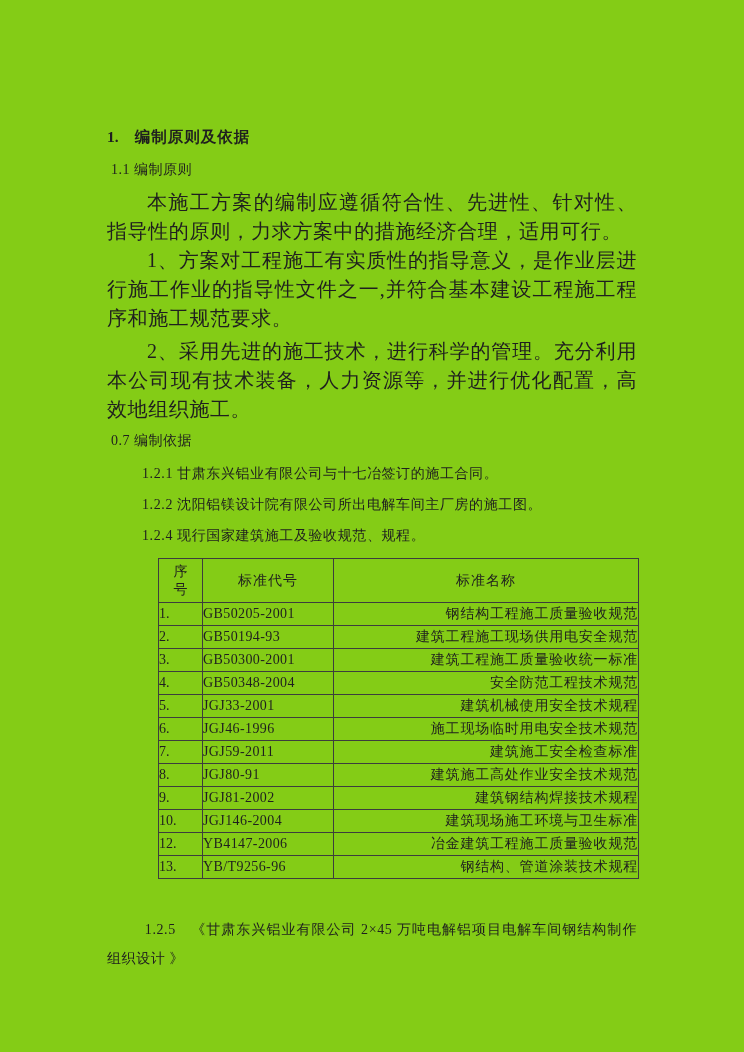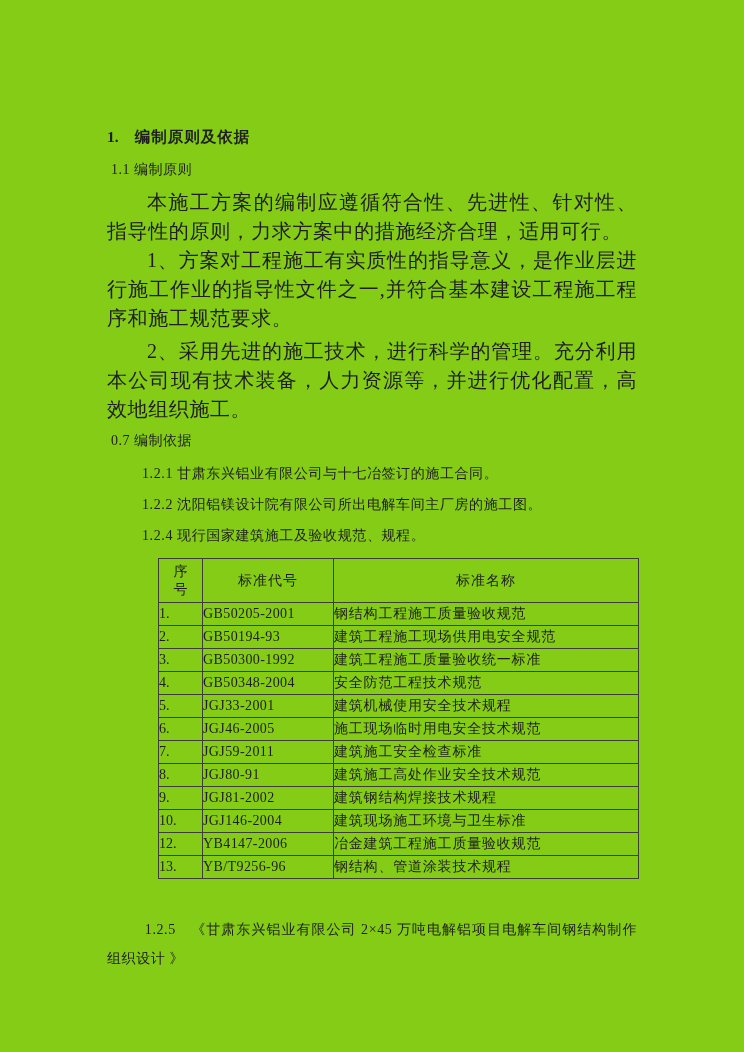--- a/index.html
+++ b/index.html
@@ -75,21 +75,21 @@
   th .vstack {
     display: inline-block;
     width: 1.15em;
     word-break: break-all;
     line-height: 18px;
     letter-spacing: 0;
   }
   table.standards td { height: 23px; font-size: 14px; }
   td.cell-num  { font-size: 11px; padding-left: 9px; }
   td.cell-code { padding-left: 11px; letter-spacing: 0.4px; }
-  td.cell-name { padding-left: 9px; letter-spacing: 0.8px; }
+  td.cell-name { padding-left: 9px; letter-spacing: 0.8px; text-align: right; }
   .last-para {
     font-size: 14px;
     line-height: 29px;
     margin: 36px 0 0 0;
     text-align: justify;
     text-indent: 2.7em;
     letter-spacing: 0.6px;
   }
 </style>
 </head>
@@ -132,36 +132,36 @@
       <td class="cell-code">GB50205-2001</td>
       <td class="cell-name">钢结构工程施工质量验收规范</td>
     </tr>
         <tr>
       <td class="cell-num">2.</td>
       <td class="cell-code">GB50194-93</td>
       <td class="cell-name">建筑工程施工现场供用电安全规范</td>
     </tr>
         <tr>
       <td class="cell-num">3.</td>
-      <td class="cell-code">GB50300-1992</td>
+      <td class="cell-code">GB50300-2001</td>
       <td class="cell-name">建筑工程施工质量验收统一标准</td>
     </tr>
         <tr>
       <td class="cell-num">4.</td>
       <td class="cell-code">GB50348-2004</td>
       <td class="cell-name">安全防范工程技术规范</td>
     </tr>
         <tr>
       <td class="cell-num">5.</td>
       <td class="cell-code">JGJ33-2001</td>
       <td class="cell-name">建筑机械使用安全技术规程</td>
     </tr>
         <tr>
       <td class="cell-num">6.</td>
-      <td class="cell-code">JGJ46-2005</td>
+      <td class="cell-code">JGJ46-1996</td>
       <td class="cell-name">施工现场临时用电安全技术规范</td>
     </tr>
         <tr>
       <td class="cell-num">7.</td>
       <td class="cell-code">JGJ59-2011</td>
       <td class="cell-name">建筑施工安全检查标准</td>
     </tr>
         <tr>
       <td class="cell-num">8.</td>
       <td class="cell-code">JGJ80-91</td>

